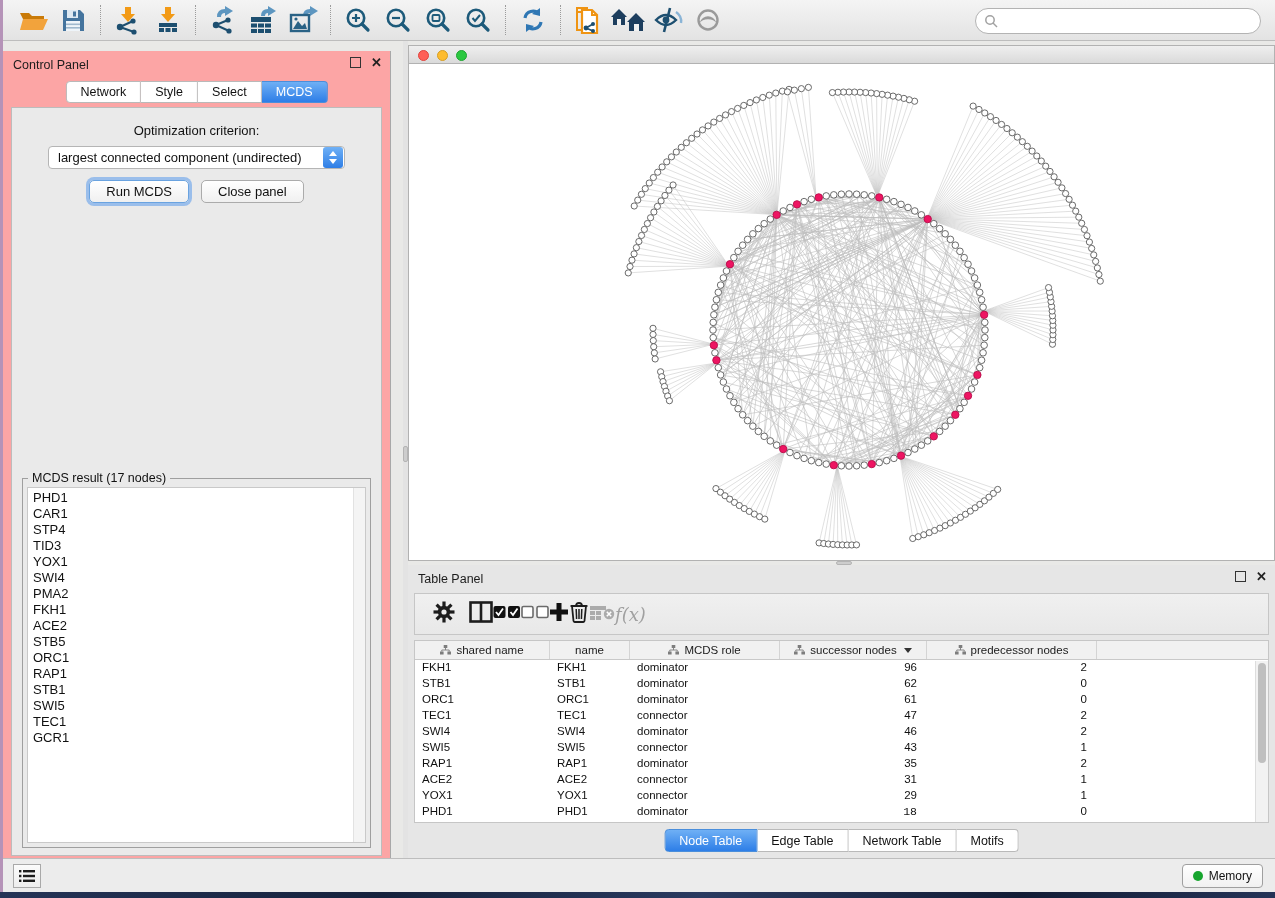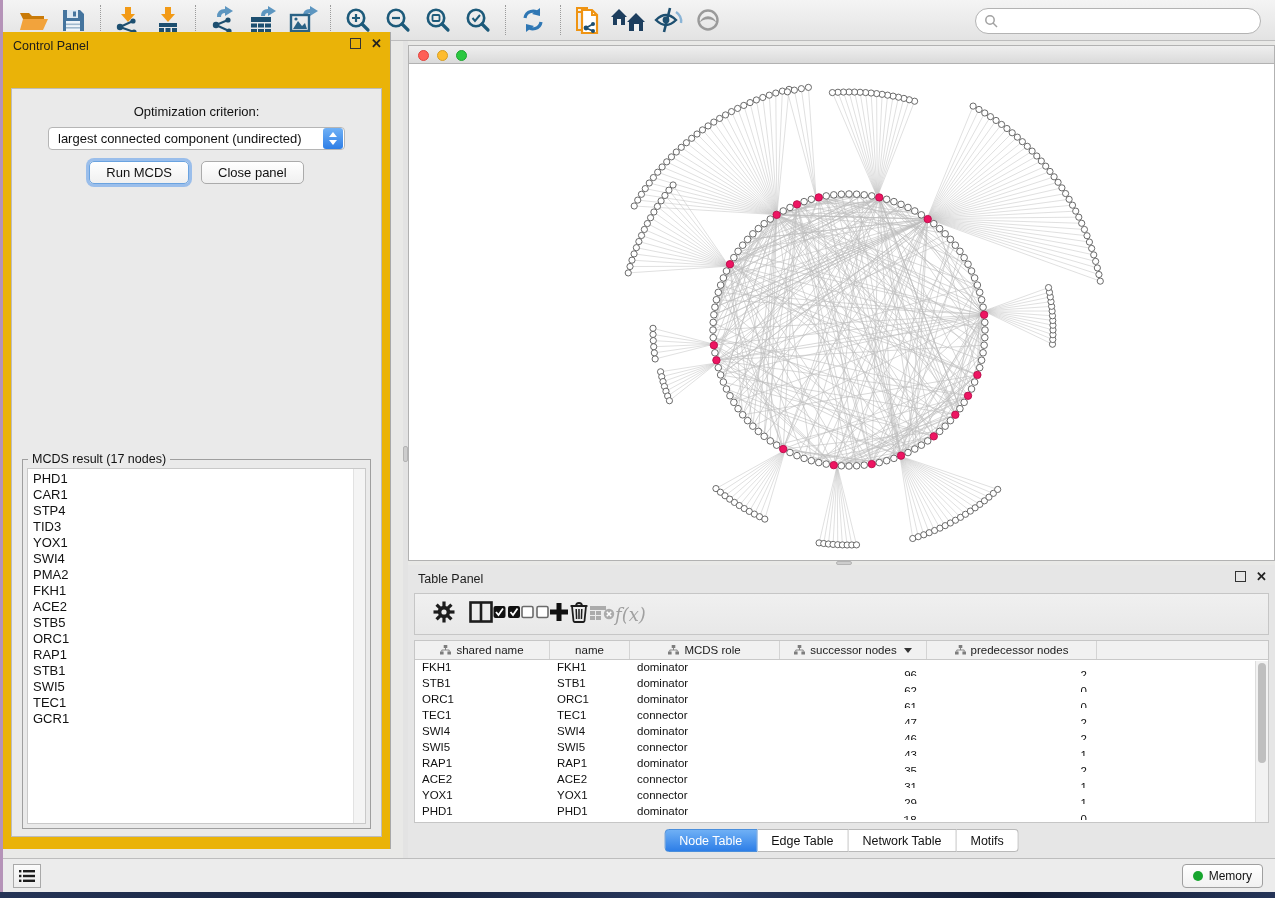--- a/index.html
+++ b/index.html
@@ -19,22 +19,22 @@
   .tb-btn { width:40px; height:34px; display:flex; align-items:center; justify-content:center; }
   .tb-sep { width:1px; height:30px; border-left:1px dotted #9b9b9b; margin:0 7px; }
   #search-box { position:absolute; right:14px; top:8px; width:286px; height:26px;
     background:#fff; border:1px solid #b3b3b3; border-radius:13px;
     display:flex; align-items:center; padding-left:8px; }
   #search-box svg { opacity:.55; }
   #search-input { border:none; outline:none; flex:1; height:20px; font-size:12px;
     background:transparent; font-family:"Liberation Sans",sans-serif; }
 
   
-  #control-panel { left:3px; top:32px; width:388px; height:817px;
-    background:#eab308; border-right:1px solid #a8a8a8; }
+  #control-panel { left:3px; top:51px; width:388px; height:817px;
+    background:#fca5a5; border-right:1px solid #a8a8a8; }
   .panel-title-row { position:absolute; left:0; top:0; width:100%; height:27px; }
   .panel-title { position:absolute; left:10px; top:7px; font-size:12.5px; color:#1c1c1c; }
   .win-btns { position:absolute; right:8px; top:6px; display:flex; gap:10px; }
   .float-glyph { width:11px; height:11px; border:1.5px solid #333; display:inline-block; }
   .close-glyph { font-size:13px; font-weight:bold; color:#222; line-height:11px; }
 
   #cp-tabs { position:absolute; left:50%; transform:translateX(-50%); top:30px;
     display:flex; height:22px; }
   .seg-tab { border:1px solid #b9b9b9; border-left:none; background:#fff;
     font-size:12.5px; color:#111; padding:0 14px; display:flex; align-items:center; cursor:default; }
@@ -103,21 +103,21 @@
   #tp-table { position:absolute; left:6px; right:6px; top:75px; height:183px;
     background:#fff; border:1px solid #c6c6c6; overflow:hidden; }
   #tp-header { display:flex; height:19px; background:#f1f1f1; border-bottom:1px solid #c9c9c9; }
   .th { display:flex; align-items:center; justify-content:center; gap:5px;
     font-size:11.5px; color:#1a1a1a; border-right:1px solid #d4d4d4; height:100%; }
   .th:last-child { border-right:none; }
   .sort-arrow { width:0; height:0; border-left:4px solid transparent;
     border-right:4px solid transparent; border-top:5px solid #333; margin-left:2px; }
   .tr { display:flex; height:16px; }
   .td { font-size:11.5px; color:#111; padding:1px 0 0 7px; white-space:nowrap; overflow:hidden; }
-  .td.num { text-align:right; padding-right:10px; padding-left:0;margin-top:8px; }
+  .td.num { text-align:right; padding-right:10px; padding-left:0; }
   #tp-vscroll { position:absolute; right:0; top:20px; bottom:0; width:13px;
     background:#f2f2f2; border-left:1px solid #ddd; }
   #tp-vscroll .thumb { position:absolute; left:2px; right:2px; top:2px; height:62%;
     background:#bfbfbf; border-radius:5px; }
 
   #tp-tabs { position:absolute; left:50%; transform:translateX(-50%); bottom:6px;
     display:flex; height:23px; }
 
   
   #status-bar { left:3px; top:858px; width:1272px; height:34px; background:#ececec;
@@ -290,20 +290,26 @@
 </div>
 
 <div class="abs" id="control-panel">
   <div class="panel-title-row">
     <span class="panel-title">Control Panel</span>
     <span class="win-btns">
       <span class="float-glyph"></span>
       <span class="close-glyph">✕</span>
     </span>
   </div>
+  <div id="cp-tabs">
+      <div class="seg-tab">Network</div>
+      <div class="seg-tab">Style</div>
+      <div class="seg-tab">Select</div>
+      <div class="seg-tab selected">MCDS</div>
+    </div>
   <div id="cp-content">
     <div id="opt-label">Optimization criterion:</div>
     <div id="cp-buttons">
       <button class="mac-btn focused">Run MCDS</button>
       <button class="mac-btn">Close panel</button>
     </div>
     <div id="opt-select">
       <span class="sel-text">largest connected component (undirected)</span>
       <span id="opt-stepper">
         <span class="tri-up"></span>

